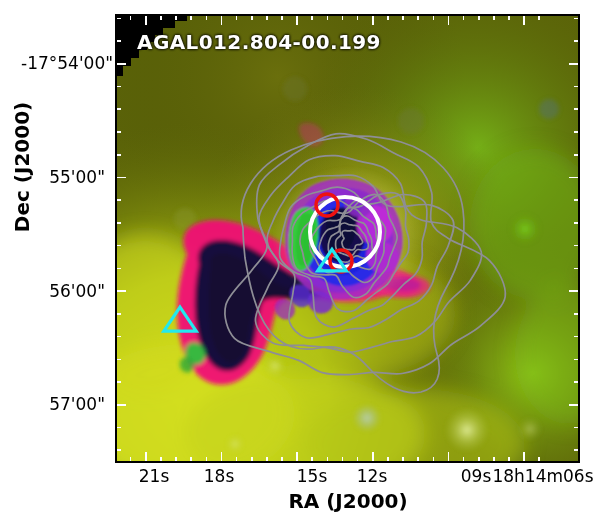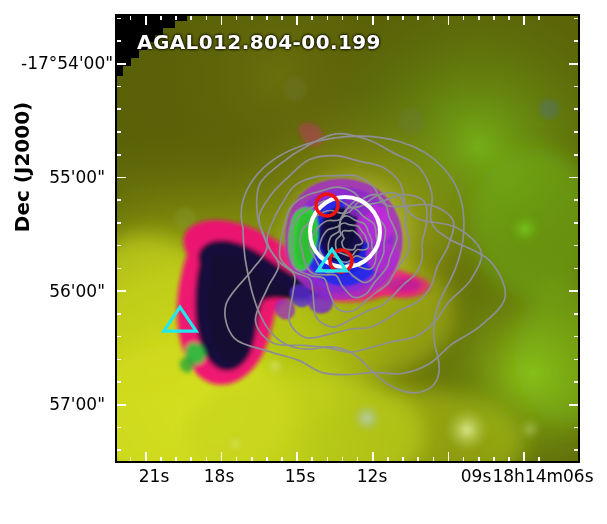--- a/index.html
+++ b/index.html
@@ -397,19 +397,20 @@
       </div>
 
     <div class="title">AGAL012.804-00.199</div>
   </div>
 
   <div class="frame"></div>
 
   <div id="xticklabs">
       <div class="xtick-lab" style="left: 132px; margin-left: 22px;">21s</div>
       <div class="xtick-lab" style="left: 219px;">18s</div>
-      <div class="xtick-lab" style="left: 300px;">15s</div>
+      <div class="xtick-lab" style="left: 312px;">15s</div>
       <div class="xtick-lab" style="left: 372px;">12s</div>
       <div class="xtick-lab" style="left: 476px;">09s</div>
       <div class="xtick-lab" style="left: 543px;">18h14m06s</div>
     </div>
 
+  <div class="xlabel">RA (J2000)</div>
 </div>
 
 </body></html>

